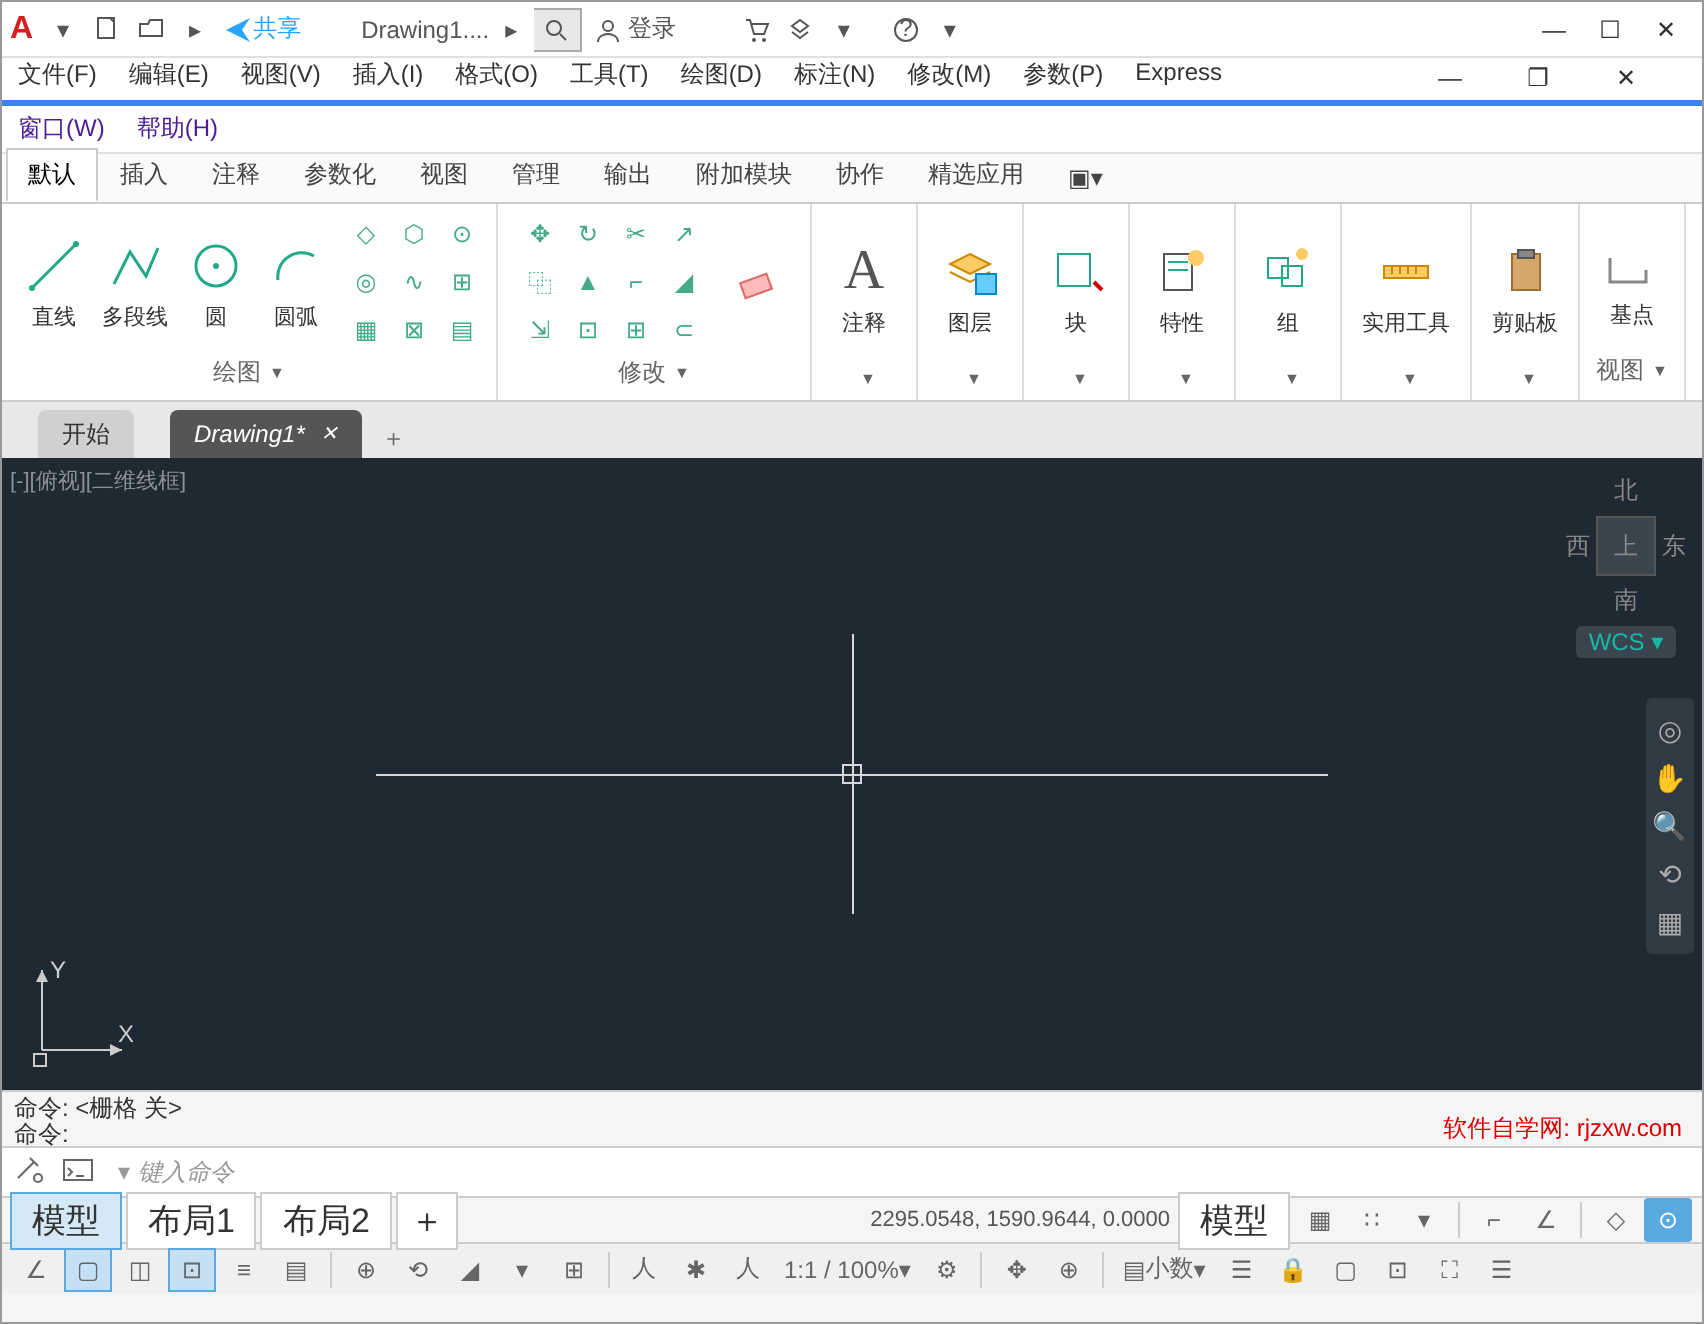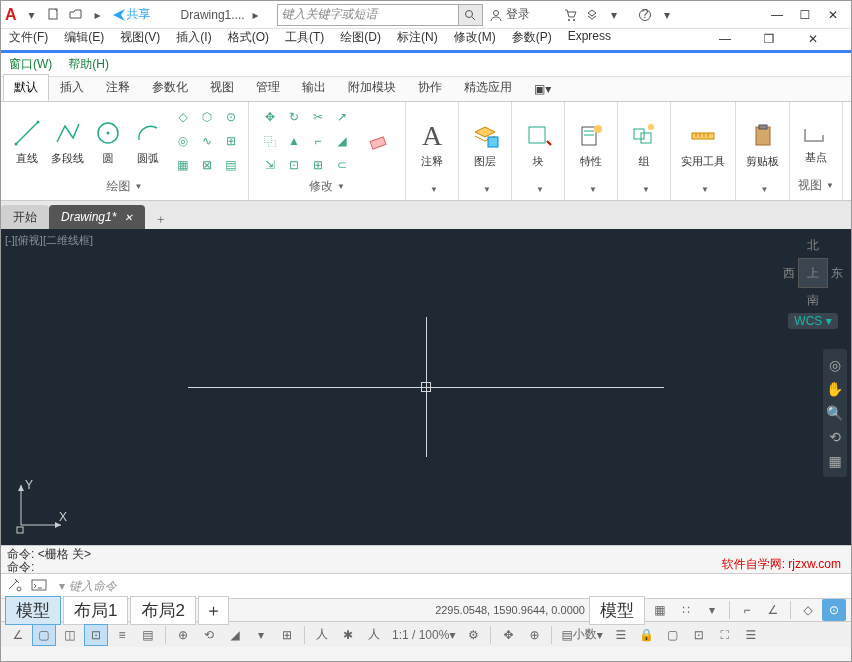--- a/index.html
+++ b/index.html
@@ -11,38 +11,38 @@
 .share svg{width:12px;height:12px;fill:#2aa5ff;margin-right:2px}
 .docname{margin-left:30px;color:#555}
 .searchbox{margin-left:10px;height:22px;width:182px;border:1px solid #aaa;background:#fff;display:flex;align-items:center;font-style:italic;color:#888;padding:0 4px}
 .searchbtn{width:24px;height:22px;background:#e8e8e8;border:1px solid #aaa;border-left:none;display:flex;align-items:center;justify-content:center}
 .login{margin-left:6px;color:#555;display:flex;align-items:center}
 .winbtns{margin-left:auto;display:flex}
 .winbtn{width:28px;height:20px;display:flex;align-items:center;justify-content:center;color:#333;cursor:pointer}
 .menubar{height:24px;background:#fff;display:flex;align-items:flex-start;padding:0 8px;border-bottom:3px solid #3b82f6}
 .menubar span{margin-right:16px;color:#333;cursor:pointer}
 .menubar2{height:24px;background:#fff;display:flex;align-items:center;padding:0 8px;border-bottom:1px solid #e0e0e0}
-.menubar2 span{margin-right:16px;color:#15803d;cursor:pointer}
+.menubar2 span{margin-right:16px;color:#4c1d95;cursor:pointer}
 .docclose{margin-left:auto;display:flex}
 .ribbon-tabs{height:24px;background:#fafafa;display:flex;align-items:flex-end;padding:0 2px}
 .ribbon-tab{padding:4px 10px;color:#444;cursor:pointer;border:1px solid transparent}
 .ribbon-tab.active{background:#fff;border:1px solid #ccc;border-bottom:1px solid #fff;color:#000}
 .ribbon-content{height:100px;background:#fff;display:flex;border-top:1px solid #ccc;border-bottom:1px solid #ccc}
 .panel{display:flex;flex-direction:column;border-right:1px solid #ddd;padding:4px 6px;align-items:center}
 .panel-body{display:flex;flex:1;align-items:center}
 .panel-title{font-size:11px;color:#666;padding:2px 0;display:flex;align-items:center}
 .panel-title .arr{margin-left:4px;font-size:8px}
 .bigbtn{display:flex;flex-direction:column;align-items:center;padding:2px 4px;cursor:pointer}
 .bigbtn .ico{width:32px;height:32px;display:flex;align-items:center;justify-content:center}
 .bigbtn .lbl{font-size:11px;color:#333;margin-top:2px}
 .smgrid{display:flex;flex-direction:column;gap:2px;margin-left:4px}
 .smrow{display:flex;gap:2px}
 .smbtn{width:22px;height:22px;display:flex;align-items:center;justify-content:center;cursor:pointer;color:#4a8}
 .doctabs{height:28px;background:#e8e8e8;display:flex;align-items:flex-end}
-.doctab{height:24px;padding:0 12px;display:flex;align-items:center;background:#e8e8e8;font-style:italic;color:#333;margin-left:0;border-top-left-radius:4px;border-top-right-radius:4px}
+.doctab{height:24px;padding:0 12px;display:flex;align-items:center;background:#e8e8e8;font-style:italic;color:#333;margin-left:18px;border-top-left-radius:4px;border-top-right-radius:4px}
 .doctab.start{background:#d0d0d0;color:#333;font-style:normal}
 .doctab.active{background:#555;color:#fff}
 .doctab .close{margin-left:8px;font-size:10px}
 .addtab{width:24px;height:20px;display:flex;align-items:center;justify-content:center;color:#666;margin-left:4px}
 .canvas{position:relative;height:316px;background:#1f2933;overflow:hidden}
 .viewport-label{position:absolute;top:4px;left:4px;color:#8a9099;font-size:11px}
 .crosshair-h{position:absolute;top:50%;left:22%;width:56%;height:1px;background:#d4d8dc}
 .crosshair-v{position:absolute;top:28%;left:50%;width:1px;height:44%;background:#d4d8dc}
 .crosshair-box{position:absolute;top:50%;left:50%;width:10px;height:10px;border:1px solid #d4d8dc;transform:translate(-50%,-50%)}
 .ucs{position:absolute;bottom:10px;left:10px;color:#ccc}
@@ -87,23 +87,20 @@
     </span>
   <span class="tb-ico">▸</span>
   <span class="share">
       <svg viewBox="0 0 12 12">
         <path d="M0 6l12-6-4 6 4 6z"></path>
       </svg>
       <span>共享</span>
     </span>
   <span class="docname">Drawing1....</span>
   <span class="tb-ico">▸</span>
-  <div class="searchbox">
-      <span>键入关键字或短语</span>
-    </div>
   <div class="searchbtn">
       <svg width="12" height="12" viewBox="0 0 12 12">
         <circle cx="5" cy="5" r="3.5" fill="none" stroke="#555"></circle>
         <path d="M8 8l3 3" stroke="#555"></path>
       </svg>
     </div>
   <span class="login"><svg width="14" height="14" viewBox="0 0 14 14">
         <circle cx="7" cy="5" r="2.5" fill="none" stroke="#555"></circle>
         <path d="M2 13c0-3 3-4 5-4s5 1 5 4" fill="none" stroke="#555"></path>
       </svg>&nbsp;<span>登录</span></span>

